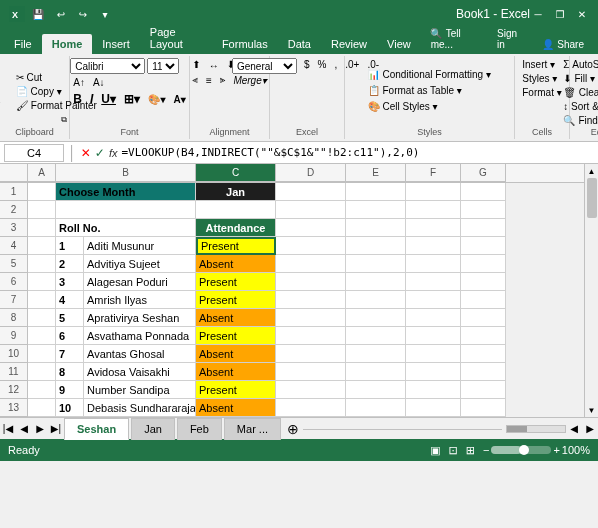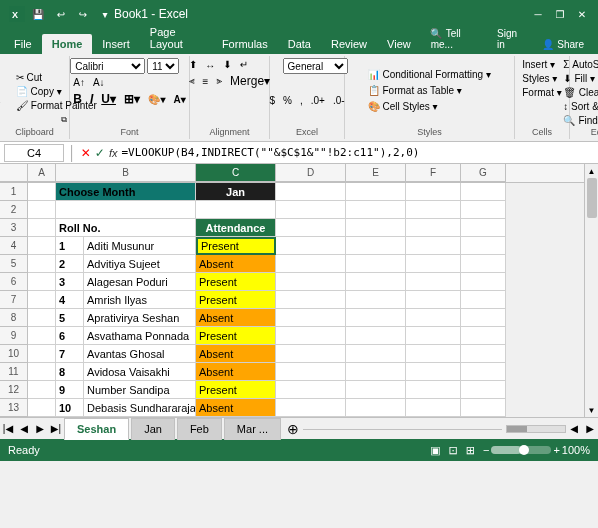--- a/index.html
+++ b/index.html
@@ -9,21 +9,21 @@
     .title-bar {
       background: #217346;
       color: white;
       height: 28px;
       display: flex;
       align-items: center;
       justify-content: space-between;
       padding: 0 8px;
     }
     .title-bar-left { display: flex; align-items: center; gap: 4px; }
-    .title-bar-center { flex: 1; text-align: left; font-size: 12px; }
+    .title-bar-center { flex: 1; text-align: right; font-size: 12px; }
     .title-bar-right { display: flex; gap: 6px; align-items: center; font-size: 11px; }
     .win-btn { width: 16px; height: 16px; display: flex; align-items: center; justify-content: center; cursor: pointer; font-size: 10px; }
 
     
     .qa-icon { width: 18px; height: 18px; display: flex; align-items: center; justify-content: center; font-size: 10px; cursor: pointer; }
 
     
     .ribbon-tabs {
       background: #217346;
       display: flex;
@@ -348,28 +348,28 @@
       <div style="display:flex; gap:2px;">
         <div class="ribbon-btn-small">⬆</div>
         <div class="ribbon-btn-small">↔</div>
         <div class="ribbon-btn-small">⬇</div>
         <div class="ribbon-btn-small">↵</div>
       </div>
       <div style="display:flex; gap:2px;">
         <div class="ribbon-btn-small">⫷</div>
         <div class="ribbon-btn-small">≡</div>
         <div class="ribbon-btn-small">⫸</div>
-        <div class="ribbon-btn-small" style="font-size:12px;">Merge▾</div>
+        <div class="ribbon-btn-small" style="font-size:10px;font-style:italic;">Merge▾</div>
       </div>
     </div>
     <div class="ribbon-group-label">Alignment</div>
   </div>
 
   <div class="ribbon-group" style="min-width:75px;">
-    <div class="ribbon-group-content" style="flex-direction:column; align-items:flex-end; gap:20px; padding-bottom:14px;">
+    <div class="ribbon-group-content" style="flex-direction:row; align-items:flex-start; gap:4px; padding-bottom:14px;">
       <div style="display:flex; gap:2px; align-items:center;">
         <select style="font-size:10px; width:65px; height:16px;">
           <option>General</option>
         </select>
       </div>
       <div style="display:flex; gap:2px; font-size:10px;">
         <div class="ribbon-btn-small">$</div>
         <div class="ribbon-btn-small">%</div>
         <div class="ribbon-btn-small">,</div>
         <div class="ribbon-btn-small">.0+</div>

